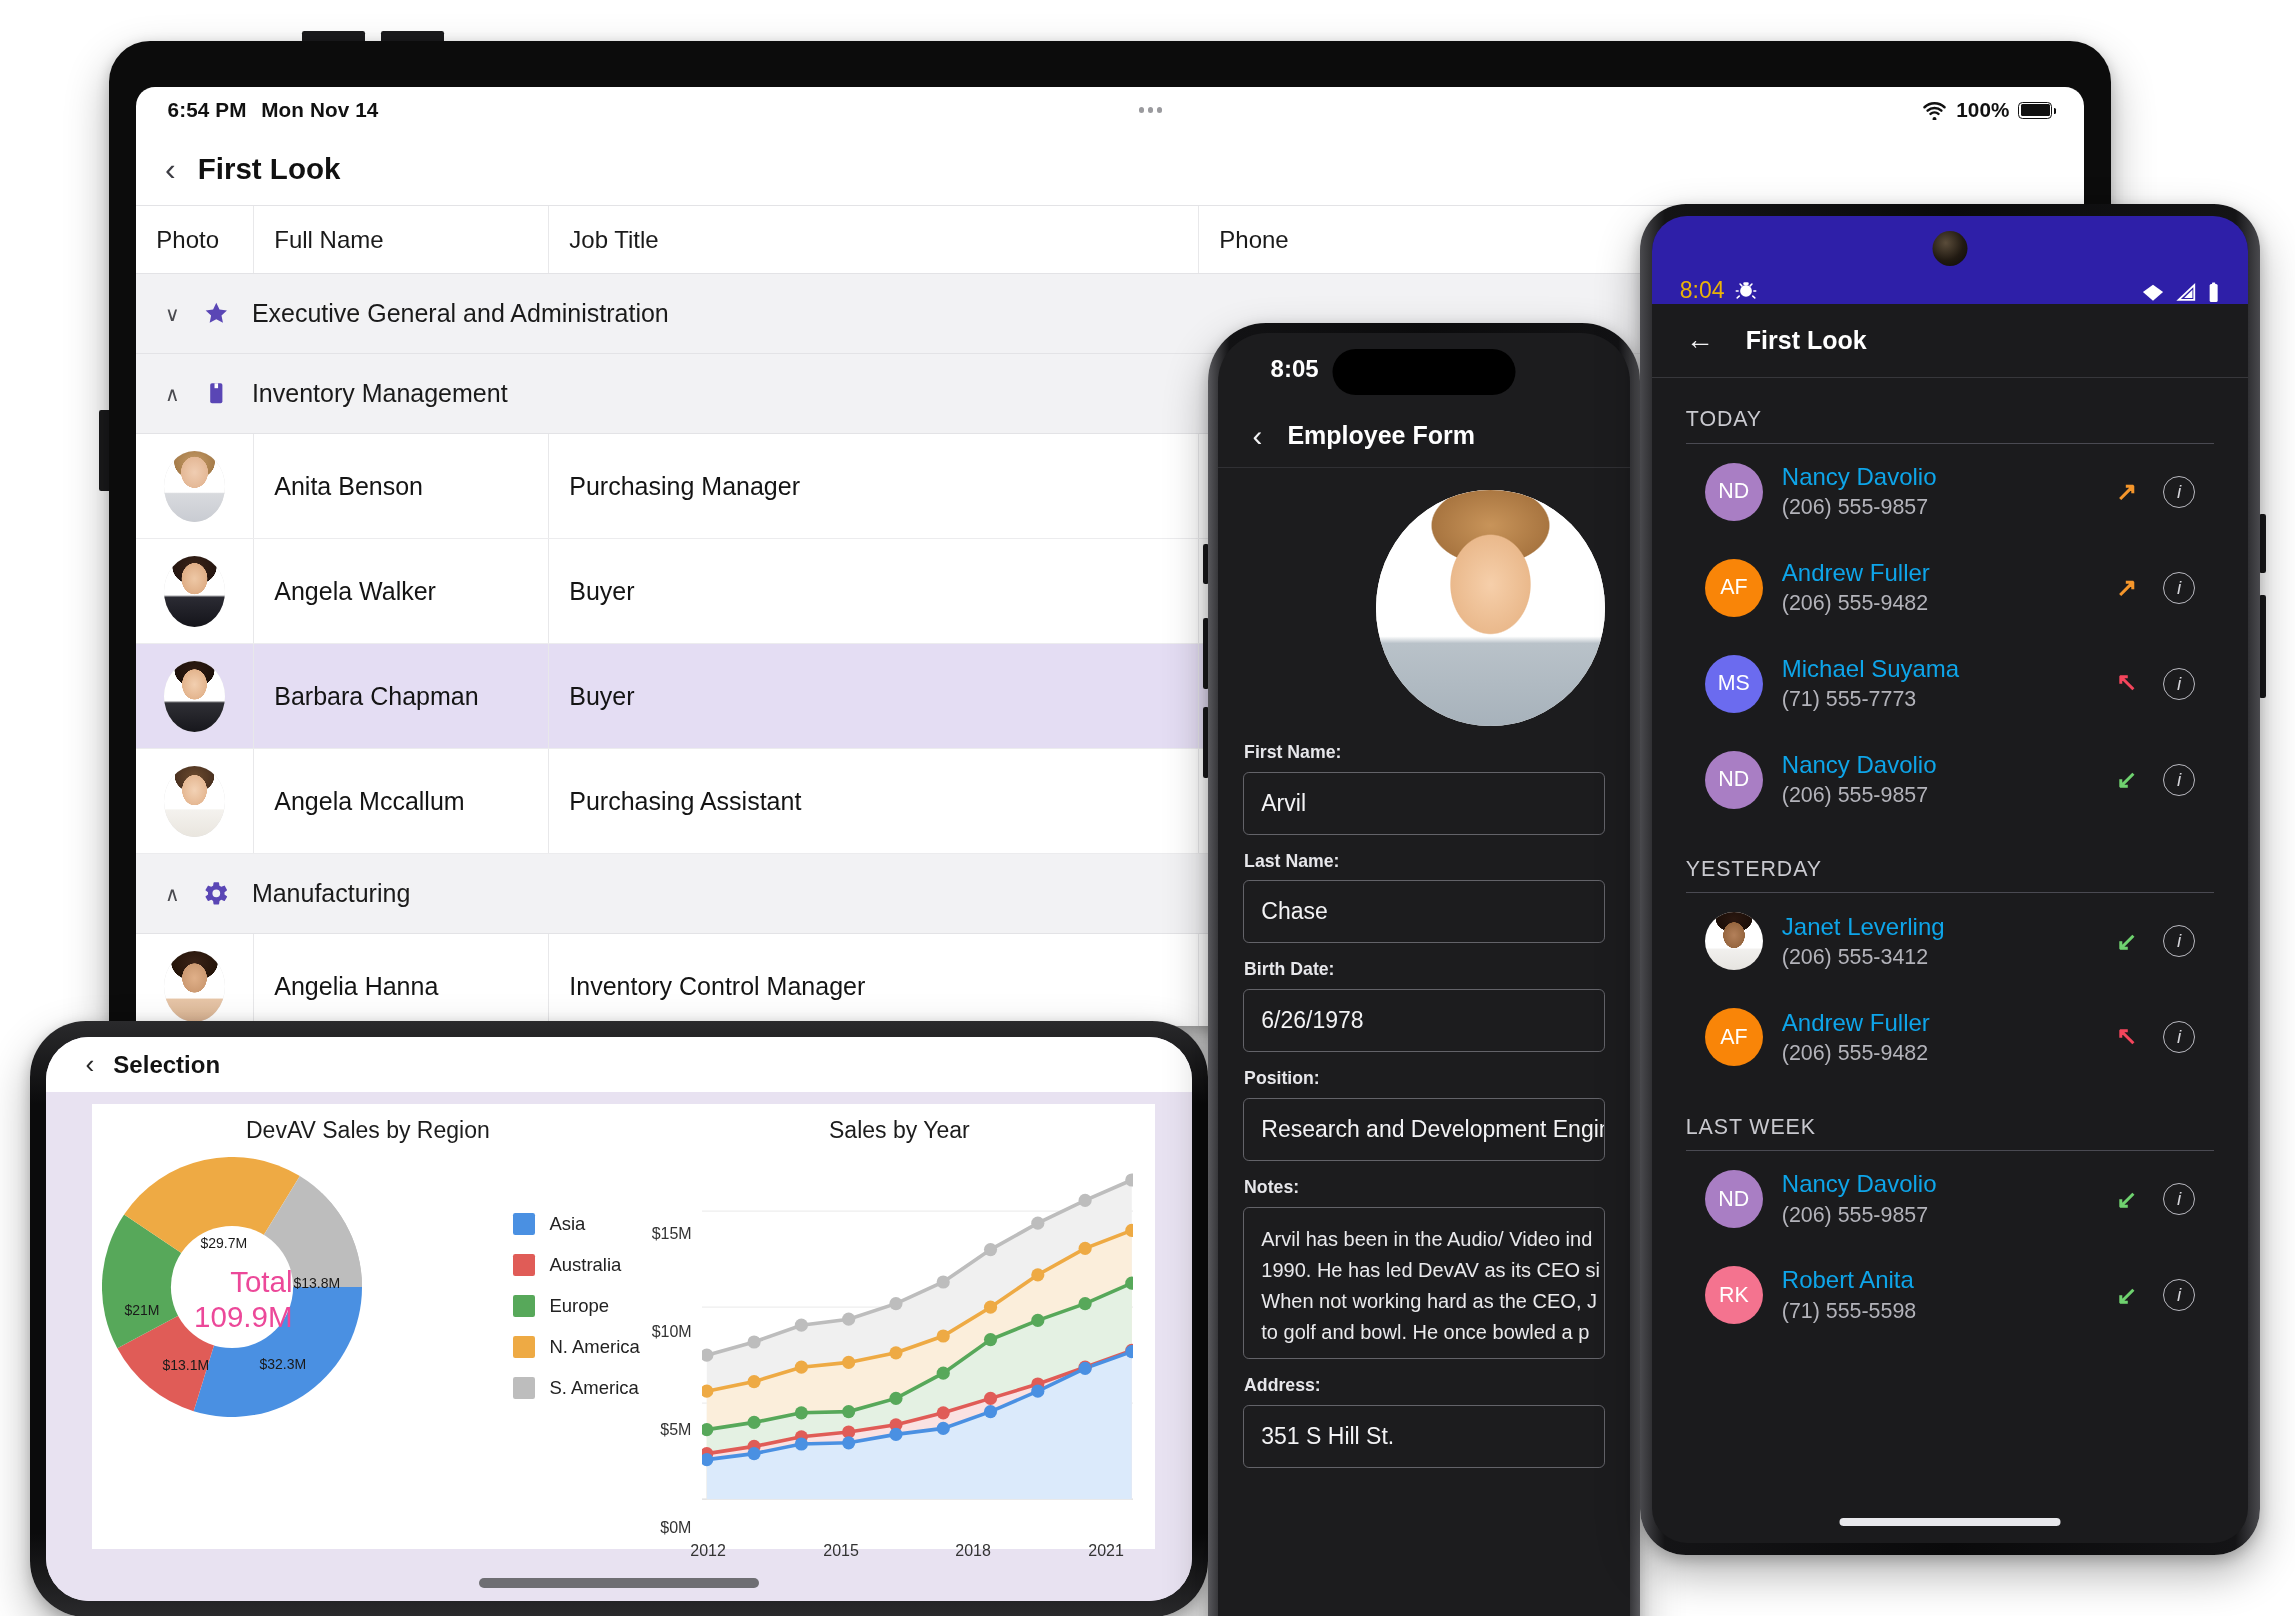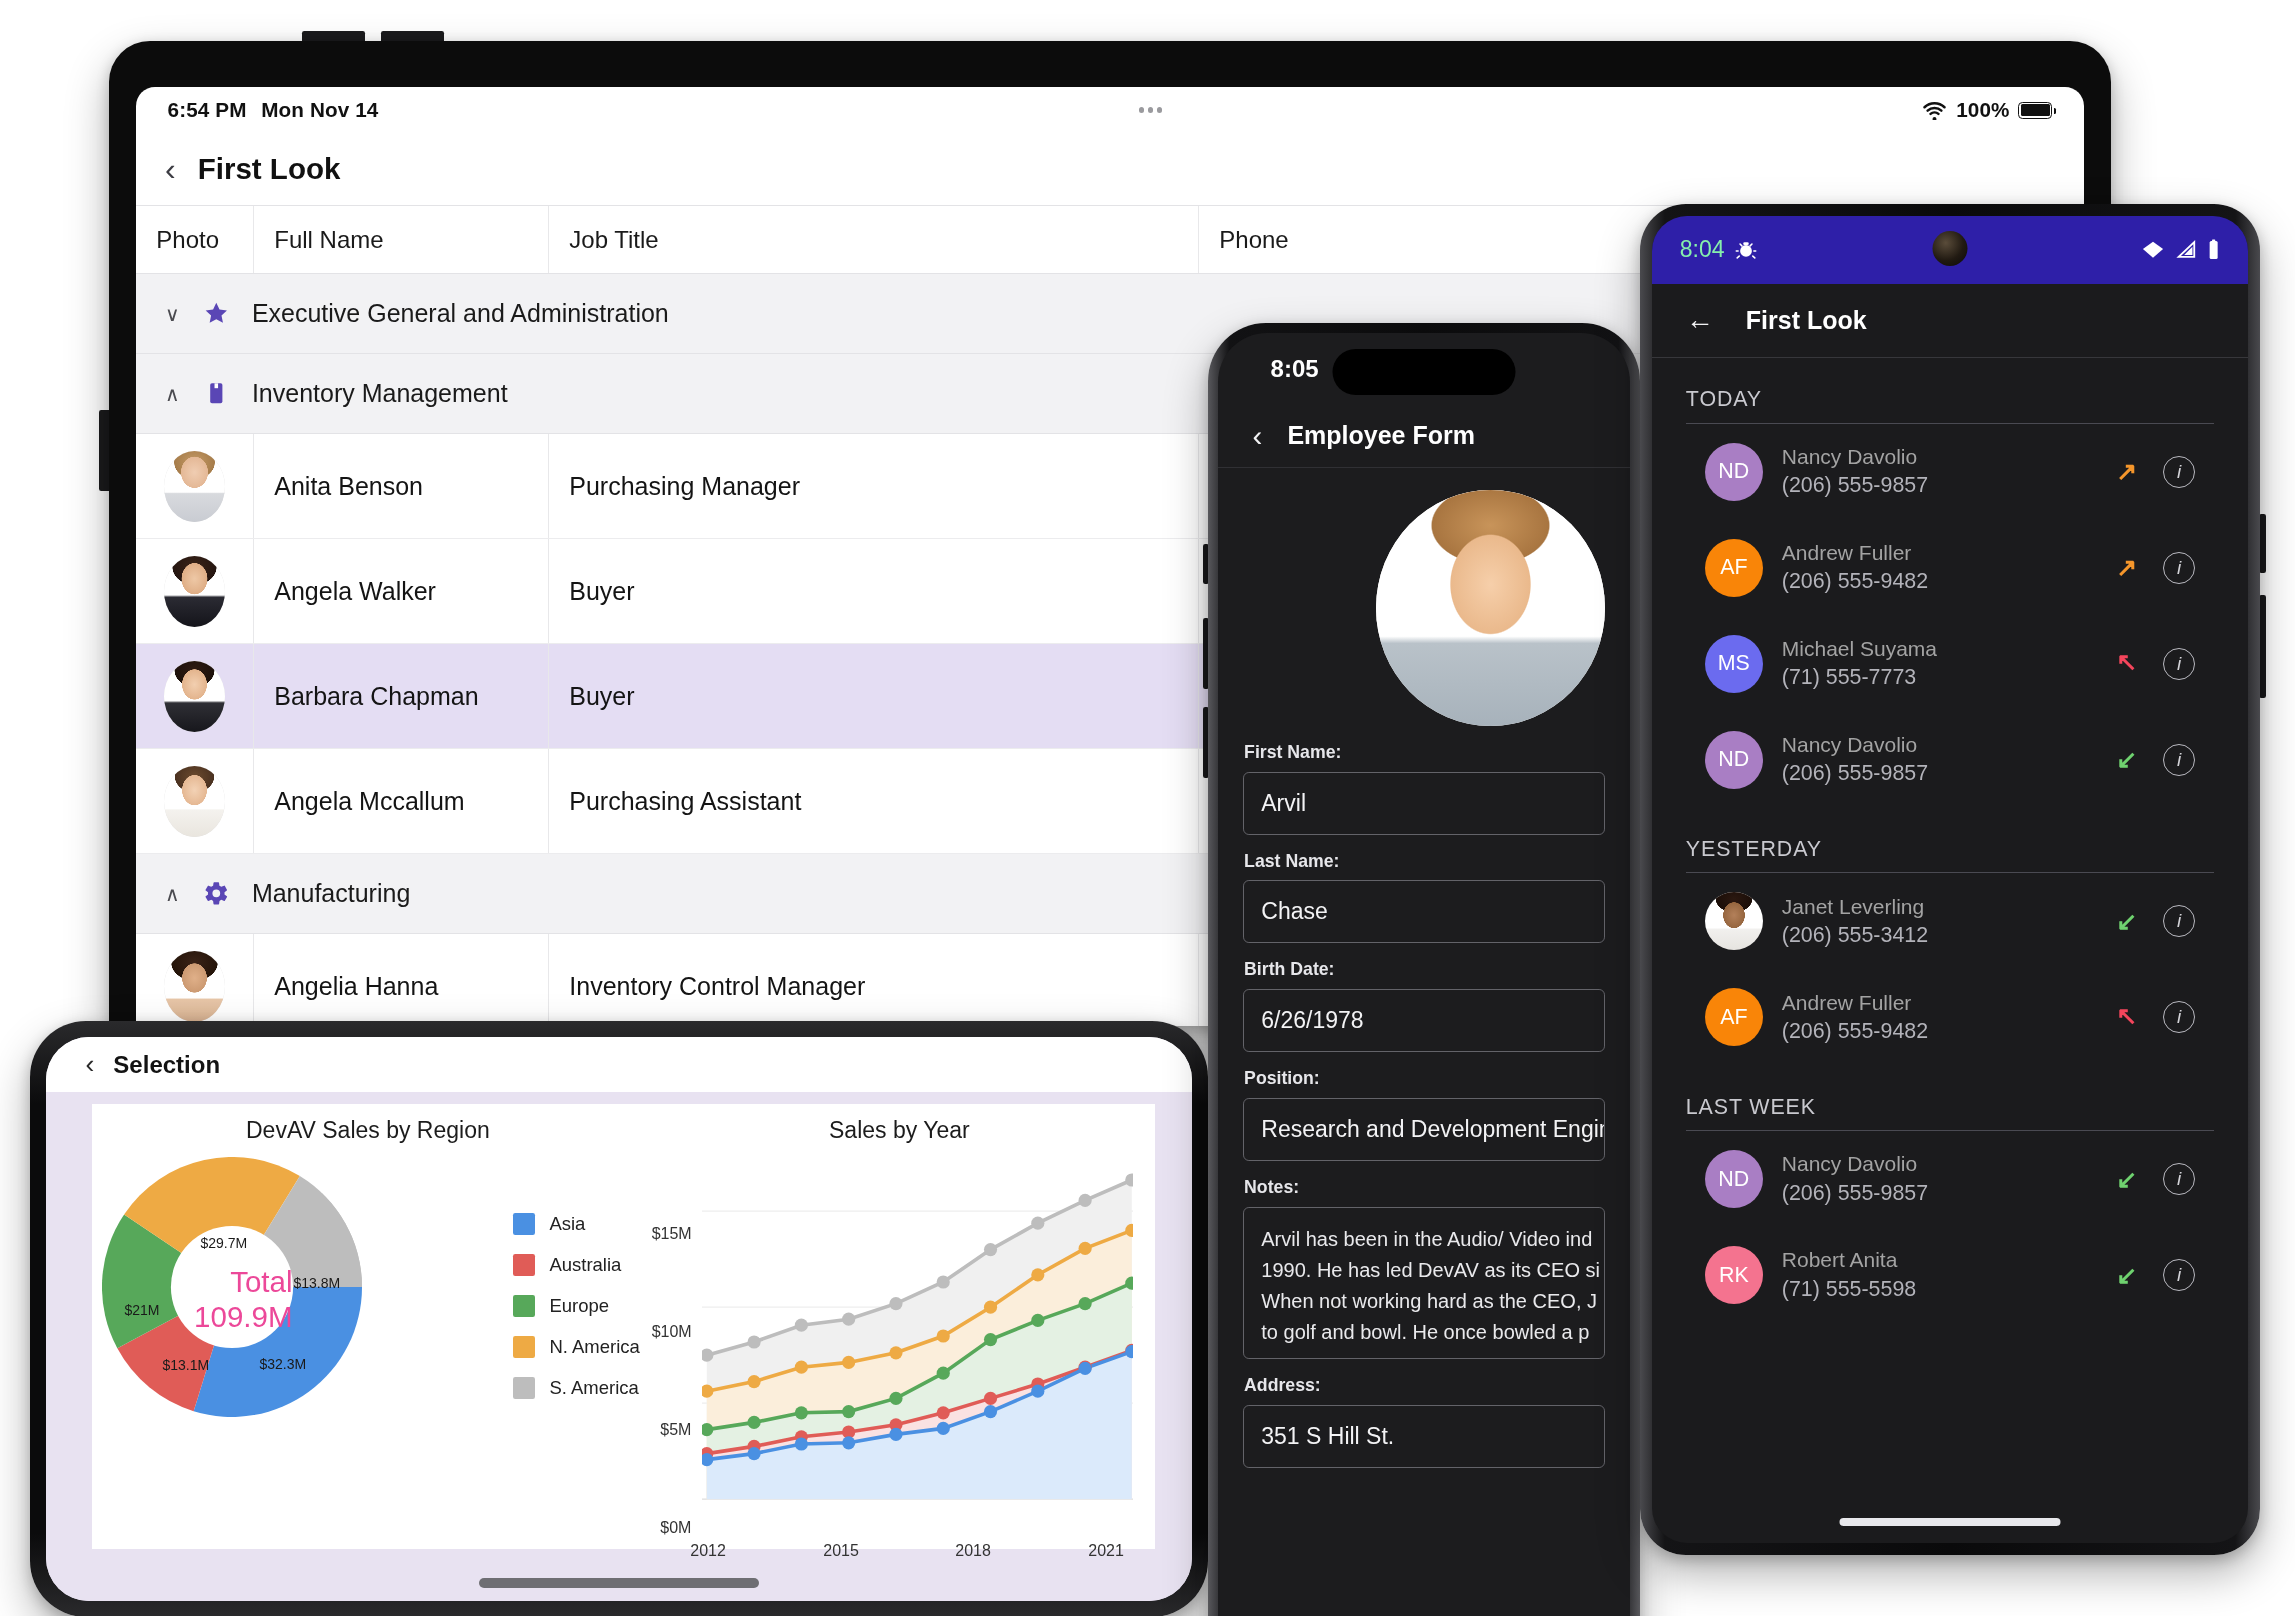--- a/index.html
+++ b/index.html
@@ -104,37 +104,37 @@
   .f-input { border:0.7px solid #636369; border-radius:5.9px; min-height:63px; display:flex; align-items:center;
              padding:0 17.7px; font-size:23px; color:#f3f3f5; background:#1c1c1e; }
   .f-area { border:0.7px solid #636369; border-radius:5.9px; padding:16px 17.7px; background:#1c1c1e;
             font-size:20px; line-height:1.55; color:#e9e9ec; white-space:pre; overflow:hidden; height:152px; }
   .side-btn { position:absolute; background:#18181a; border-radius:2.2px; }
 
   
   #phoneCalls { left:1640px; top:204px; width:620px; height:1351px; }
   #phoneCalls .bezel { border-radius: 46px; background: linear-gradient(90deg,#4a4a4e 0%,#141416 4%,#0a0a0b 50%,#141416 96%,#4a4a4e 100%); }
   #phoneCalls .screen { left:11.8px; top:11.8px; right:11.8px; bottom:11.8px; border-radius:35px; background:#1b1b1d; }
-  .and-status { height:68px; background:#2e1fa8; display:flex; align-items:center; justify-content:space-between;
-                padding:0 28px; color:#86efac; font-size:23px; position:relative; }
+  .and-status { height:88px; background:#2e1fa8; display:flex; align-items:flex-end; justify-content:space-between;
+                padding:0 28px; color:#eab308; font-size:23px; position:relative; }
   .and-status .sl { display:flex; align-items:center; gap:10.3px; }
   .and-status .sr { display:flex; align-items:center; gap:10.3px; }
   .punch { position:absolute; left:50%; transform:translateX(-50%); top:14.8px; width:35px; height:35px;
            border-radius:50%; background:radial-gradient(circle at 38% 34%, #5a4c3a 0%, #211a12 55%, #0a0808 100%); }
   .and-nav { height:74px; display:flex; align-items:center; gap:32px; padding-left:34px;
              border-bottom:0.7px solid #37373b; background:#1b1b1d; }
   .and-nav .arrow { font-size:28px; color:#f1f1f3; line-height:1; }
   .and-nav .t { font-size:25px; font-weight:700; color:#fff; }
   .sect { padding:29.5px 34px 0 34px; }
   .sect-h { font-size:21.4px; letter-spacing:0.9px; color:#c9c9cf; padding-bottom:10.3px; border-bottom:1.5px solid #4a4a52; }
   .call-row { display:flex; align-items:center; gap:19px; padding:19px 53px; }
   .call-av { width:58px; height:58px; border-radius:50%; display:flex; align-items:center; justify-content:center;
              color:#fff; font-size:21.4px; overflow:hidden; position:relative; flex:0 0 auto; }
   .call-meta { flex:1; min-width:0; }
-  .call-name { font-size:21px; color:#a3a3a3; }
+  .call-name { font-size:24px; color:#0ea5e9; }
   .call-num { font-size:21.4px; color:#b3b3ba; margin-top:4.4px; }
   .call-dir { font-size:25px; font-weight:700; width:35px; text-align:center; }
   .info-ic { width:32px; height:32px; border-radius:50%; border:1.8px solid #b9b9c0; color:#d3d3d8;
              font-size:19px; display:flex; align-items:center; justify-content:center; font-style:italic; }
   .and-home { position:absolute; left:50%; transform:translateX(-50%); bottom:17.7px; width:221px; height:7.4px;
               background:#e8e8ec; border-radius:4.4px; }
 
   
   .ph { position:absolute; inset:0; }
 </style>

